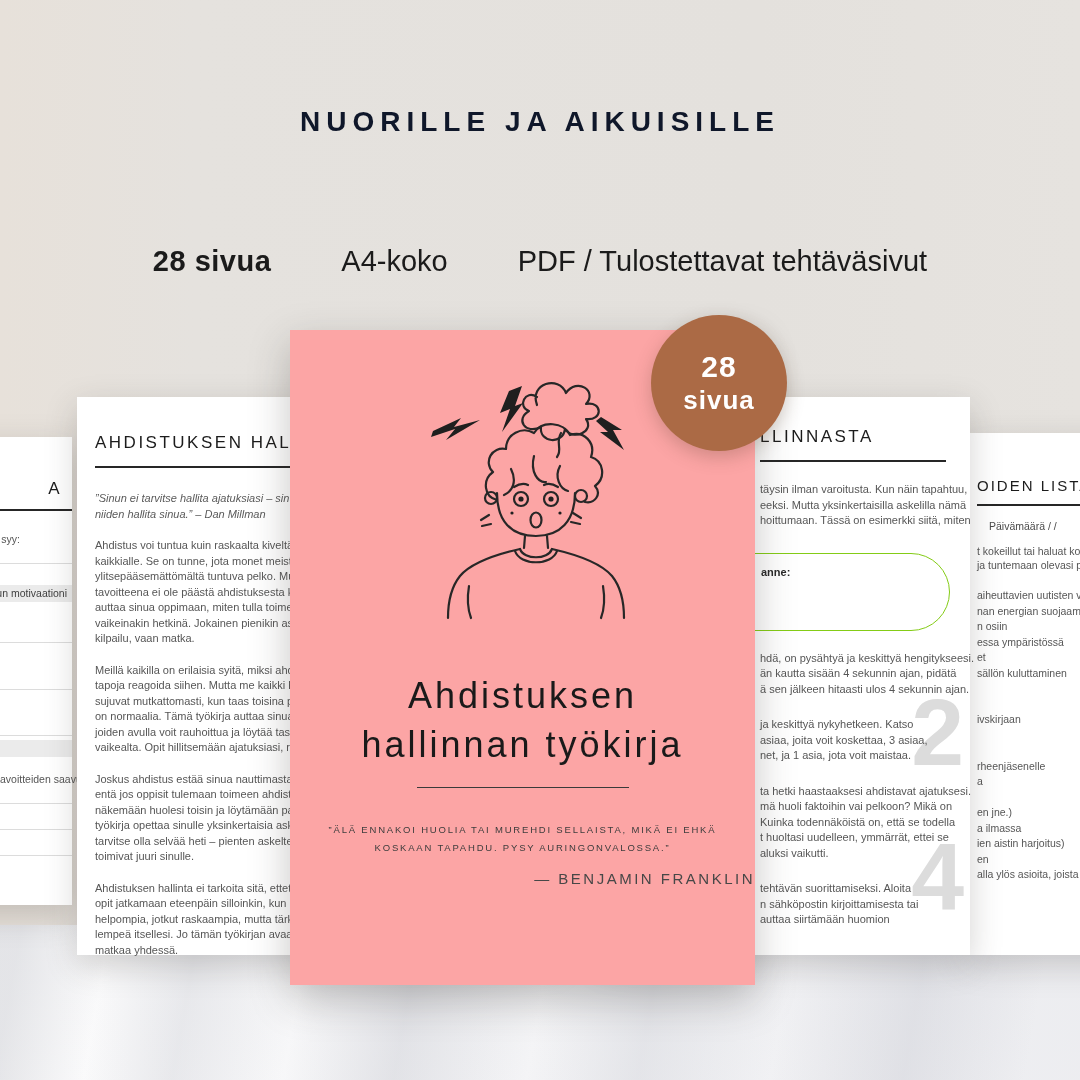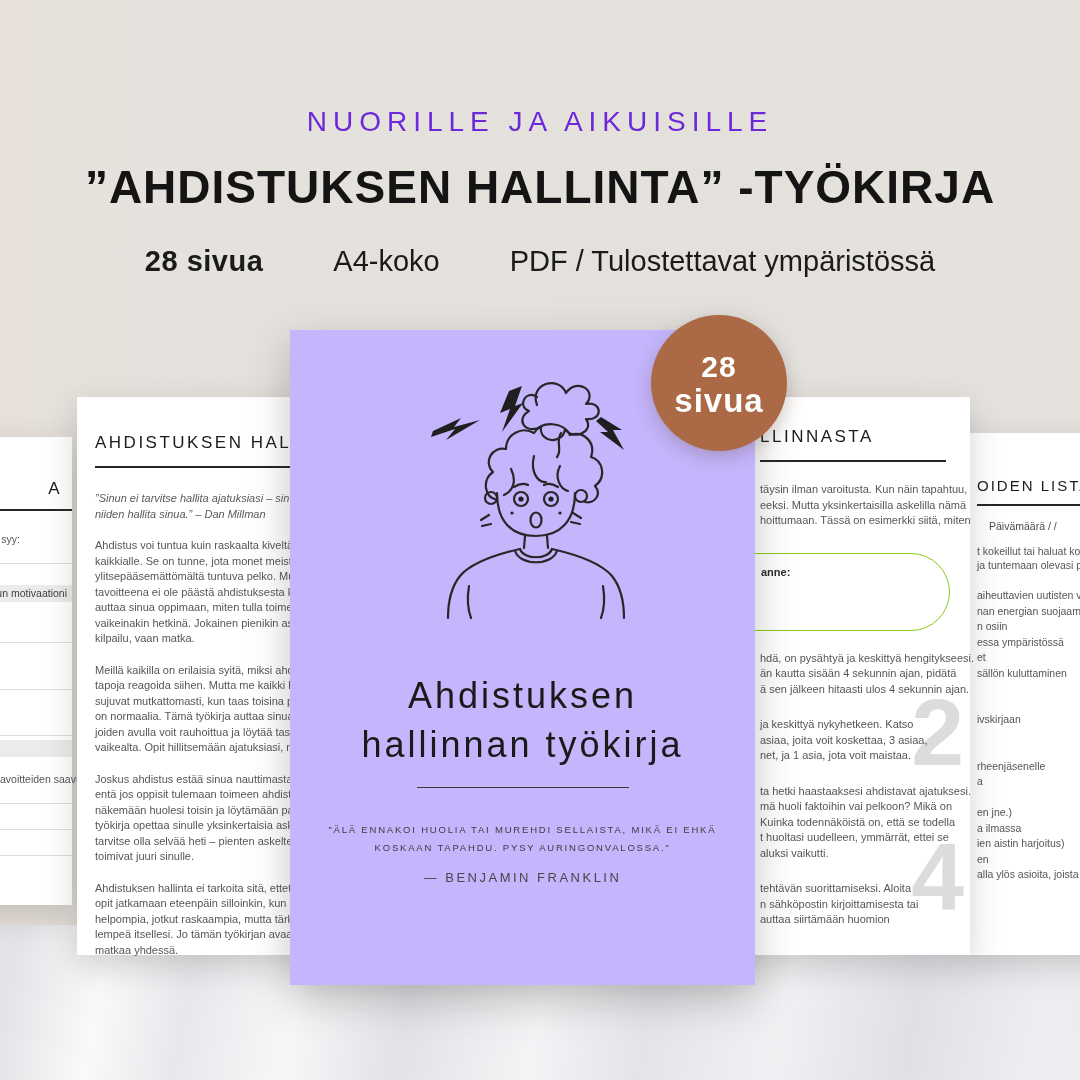--- a/index.html
+++ b/index.html
@@ -15,21 +15,21 @@
     background:
       linear-gradient(100deg, rgba(186,188,196,.35) 2%, rgba(255,255,255,0) 10%,
         rgba(196,198,206,.32) 18%, rgba(255,255,255,0) 28%,
         rgba(180,182,192,.30) 38%, rgba(255,255,255,0) 50%,
         rgba(198,200,208,.33) 60%, rgba(255,255,255,0) 72%,
         rgba(188,190,200,.30) 84%, rgba(255,255,255,0) 95%),
       linear-gradient(80deg, rgba(255,255,255,.65), rgba(228,229,234,.45)),
       #f3f3f5;}
   
   .eyebrow{position:absolute;left:0;top:106px;width:1080px;text-align:center;
-    font-size:28px;letter-spacing:6px;color:#6d28d9;font-weight:400;}
+    font-size:28px;letter-spacing:6px;color:#0f172a;font-weight:700;}
   .main-title{position:absolute;left:0;top:160px;width:1080px;text-align:center;
     font-size:46px;letter-spacing:1px;color:#141414;font-weight:700;white-space:nowrap;}
   .features{position:absolute;left:0;top:245px;width:1080px;display:flex;
     justify-content:center;gap:70px;font-size:29px;color:#1b1b1b;}
   .features .feat-item:first-child{font-weight:700;letter-spacing:.5px;}
   
   .sheet{position:absolute;background:#fff;box-shadow:0 10px 30px rgba(60,55,50,.22);}
   .bodytxt{font-size:11px;line-height:15.5px;color:#565656;}
   .bodytxt > div{white-space:nowrap;}
   .pg-heading{font-size:17px;letter-spacing:2.5px;color:#1c1c1c;font-weight:500;white-space:nowrap;}
@@ -79,46 +79,45 @@
   .illustration{position:absolute;left:135px;top:38px;width:210px;height:252px;}
   .cover-title{position:absolute;left:0;width:465px;text-align:center;color:#1a1a1a;
     font-size:36px;font-weight:400;letter-spacing:3px;white-space:nowrap;}
   .ct1{top:345px;}
   .ct2{top:394px;}
   .cover-divider{position:absolute;top:457px;left:127px;width:212px;border:0;border-top:1px solid #3a3a3a;margin:0;}
   .cover-quote{position:absolute;left:-60px;width:585px;text-align:center;
     font-size:9.5px;letter-spacing:1.8px;color:#3c3c3c;font-weight:500;white-space:nowrap;}
   .cq1{top:494px;}
   .cq2{top:512px;}
-  .cover-author{position:absolute;top:540px;left:0;width:465px;text-align:center;
-    font-size:13px;letter-spacing:2.5px;color:#474747;font-weight:500;}
+  .cover-author{position:absolute;top:540px;left:0;width:465px;text-align:right;
+    font-size:15px;letter-spacing:2.5px;color:#474747;font-weight:500;}
   
   .badge{position:absolute;left:651px;top:315px;width:136px;height:136px;border-radius:50%;
     z-index:6;display:flex;flex-direction:column;align-items:center;justify-content:center;
     color:#fff;font-weight:700;box-shadow:0 6px 18px rgba(80,55,35,.25);}
   .badge .b-val{font-size:30px;line-height:34px;letter-spacing:1px;}
-  .badge .b-unit{font-size:33px;line-height:33px;letter-spacing:1px;}
+  .badge .b-unit{font-size:26px;line-height:33px;letter-spacing:1px;}
   
   .ill-stroke{fill:none;stroke:#272727;stroke-width:2.2;stroke-linecap:round;stroke-linejoin:round;}
   .ill-fill{fill:#1f1f1f;stroke:none;}
 </style>
 </head>
 <body>
 
 <div class="canvas">
 
   <div class="bg-top"></div>
   <div class="bg-marble"></div>
 
   <div class="eyebrow">NUORILLE JA AIKUISILLE</div>
-  <div class="main-title">”AHDISTUKSEN HALLINTA” -TYÖKIRJA</div>
   <div class="features">
       <div class="feat-item">28 sivua</div>
       <div class="feat-item">A4-koko</div>
-      <div class="feat-item">PDF / Tulostettavat ympäristössä</div>
+      <div class="feat-item">PDF / Tulostettavat tehtäväsivut</div>
     </div>
 
   <div class="sheet page-goal">
     <div class="pg-heading p1-heading">A</div>
     <hr class="pg-rule p1-rule">
     <div class="p1-label">n syy:</div>
     <div class="p1-line" style="top:126px"></div>
     <div class="p1-bar" style="top:148px">Minun motivaationi</div>
     <div class="p1-line" style="top:205px"></div>
     <div class="p1-line" style="top:252px"></div>
@@ -240,21 +239,21 @@
           <div class="cl-item"></div>
           <div class="cl-item">en jne.)</div>
           <div class="cl-item">a ilmassa</div>
           <div class="cl-item">ien aistin harjoitus)</div>
           <div class="cl-item">en</div>
           <div class="cl-item">alla ylös asioita, joista olet kiitolline</div>
         </div>
     </div>
   </div>
 
-  <div class="sheet page-cover" style="background: #c4b5fd;">
+  <div class="sheet page-cover" style="background: #fca5a5;">
     <svg class="illustration" viewBox="0 0 210 250">
 
       <g>
         <path class="ill-stroke" d="M112 36 C104 14 134 6 141 24 C152 8 173 22 161 35 C178 32 178 52 161 50 C170 63 148 72 140 60 C138 76 114 74 116 58 C100 66 90 50 104 42 C92 38 100 20 112 28"></path>
         <path class="ill-stroke" d="M136 64 C130 74 138 80 132 88"></path>
       </g>
 
       <path class="ill-fill" d="M8 62 L36 49 L29 58 L55 51 L21 71 L30 60 L6 68 Z"></path>
       <path class="ill-fill" d="M84 22 L97 17 L90 37 L98 34 L77 63 L85 40 L75 44 Z"></path>
       <path class="ill-fill" d="M176 48 L197 61 L188 61 L199 81 L175 63 L183 63 L171 52 Z"></path>

